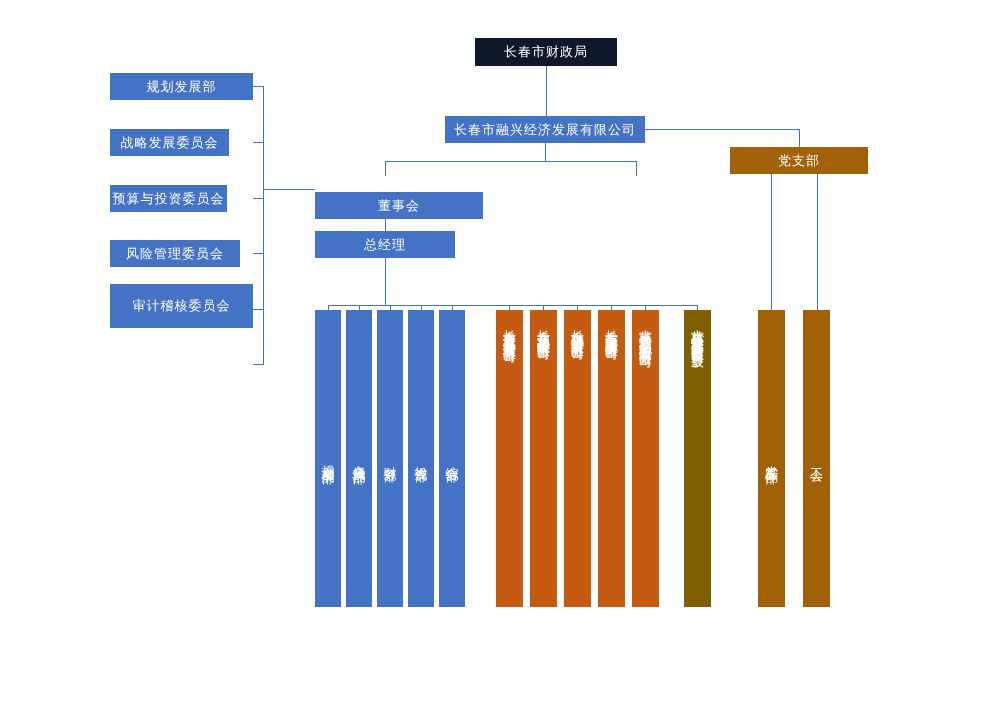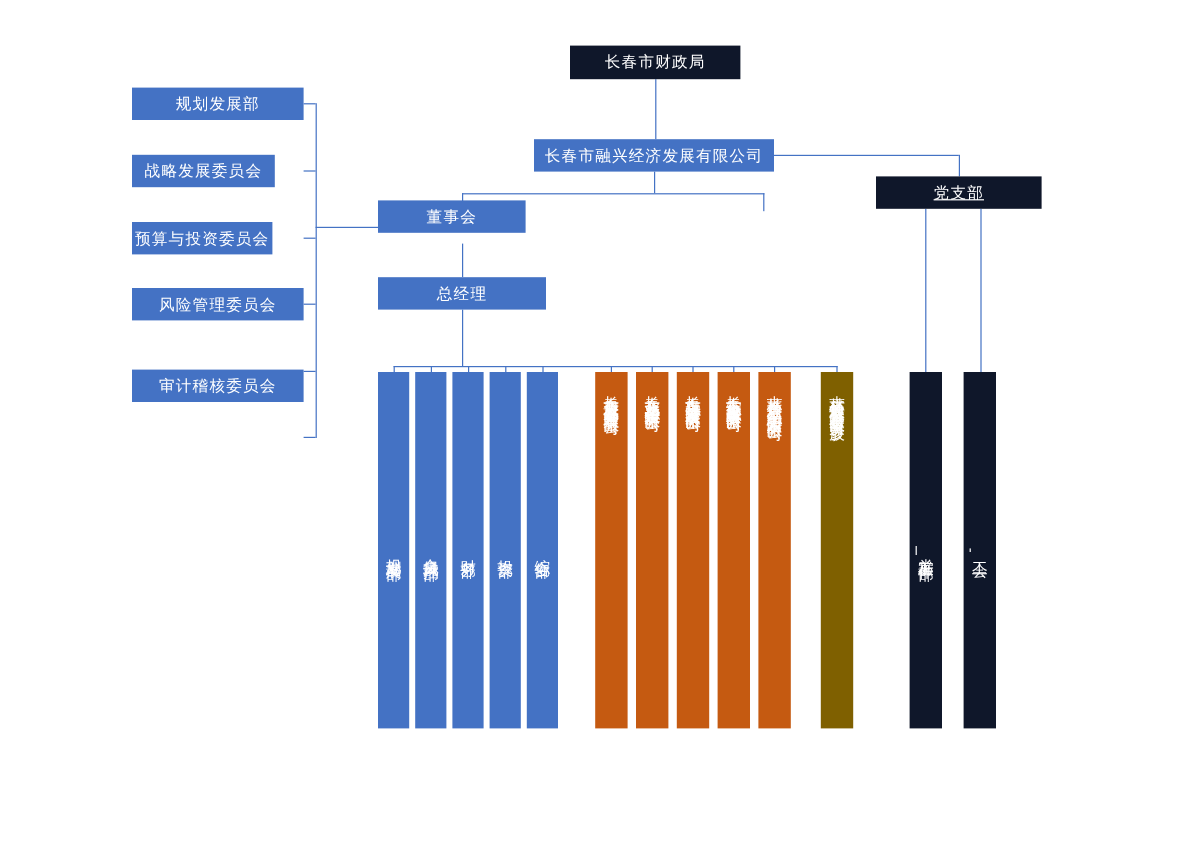--- a/index.html
+++ b/index.html
@@ -16,21 +16,21 @@
 
   .vcol {
     position:absolute; top:310px; height:297px;
     display:flex; justify-content:center; align-items:center;
     color:#ffffff;
   }
   .vcol.top { align-items:flex-start; padding-top:9px; }
   .vtext { writing-mode:vertical-rl; font-size:13px; letter-spacing:1.5px; line-height:1; }
 
   .c-darkred { background:#0f172a; }
-  .c-red     { background:#0f172a;text-decoration:underline; }
+  .c-red     { background:#a16207; }
   .c-blue    { background:#4472c4; }
   .c-orange  { background:#c55a11; }
   .c-olive   { background:#7f6000; }
 </style>
 </head>
 <body>
 
 <div class="canvas">
 
   <div class="line" style="left:546px;top:66px;width:1px;height:50px"></div>
@@ -64,28 +64,28 @@
   <div class="line" style="left:611px;top:305px;width:1px;height:6px"></div>
   <div class="line" style="left:645px;top:305px;width:1px;height:6px"></div>
   <div class="line" style="left:697px;top:305px;width:1px;height:6px"></div>
 
   <div class="line" style="left:771px;top:174px;width:1px;height:136px"></div>
   <div class="line" style="left:817px;top:174px;width:1px;height:136px"></div>
 
   <div class="hbox c-darkred" style="left:475px;top:38px;width:142px;height:28px">长春市财政局</div>
   <div class="hbox c-blue" style="left:445px;top:116px;width:200px;height:27px">长春市融兴经济发展有限公司</div>
   <div class="hbox c-red" style="left:730px;top:147px;width:138px;height:27px">党支部</div>
-  <div class="hbox c-blue" style="left:315px;top:167px;width:123px;height:27px">董事会</div>
+  <div class="hbox c-blue" style="left:315px;top:192px;width:168px;height:27px">董事会</div>
   <div class="hbox c-blue" style="left:315px;top:231px;width:140px;height:27px">总经理</div>
 
   <div class="hbox c-blue" style="left:110px;top:73px;width:143px;height:27px">规划发展部</div>
   <div class="hbox c-blue" style="left:110px;top:129px;width:119px;height:27px">战略发展委员会</div>
   <div class="hbox c-blue" style="left:110px;top:185px;width:117px;height:27px">预算与投资委员会</div>
-  <div class="hbox c-blue" style="left:110px;top:240px;width:143px;height:27px">风险管理委员会</div>
-  <div class="hbox c-blue" style="left:110px;top:308px;width:143px;height:27px">审计稽核委员会</div>
+  <div class="hbox c-blue" style="left:110px;top:240px;width:130px;height:27px">风险管理委员会</div>
+  <div class="hbox c-blue" style="left:110px;top:284px;width:143px;height:44px">审计稽核委员会</div>
 
   <div class="vcol c-blue" style="left:315px;width:26px">
       <span class="vtext">规划发展部</span>
     </div>
   <div class="vcol c-blue" style="left:346px;width:26px">
       <span class="vtext">合规风控部</span>
     </div>
   <div class="vcol c-blue" style="left:377px;width:26px">
       <span class="vtext">财务部</span>
     </div>

